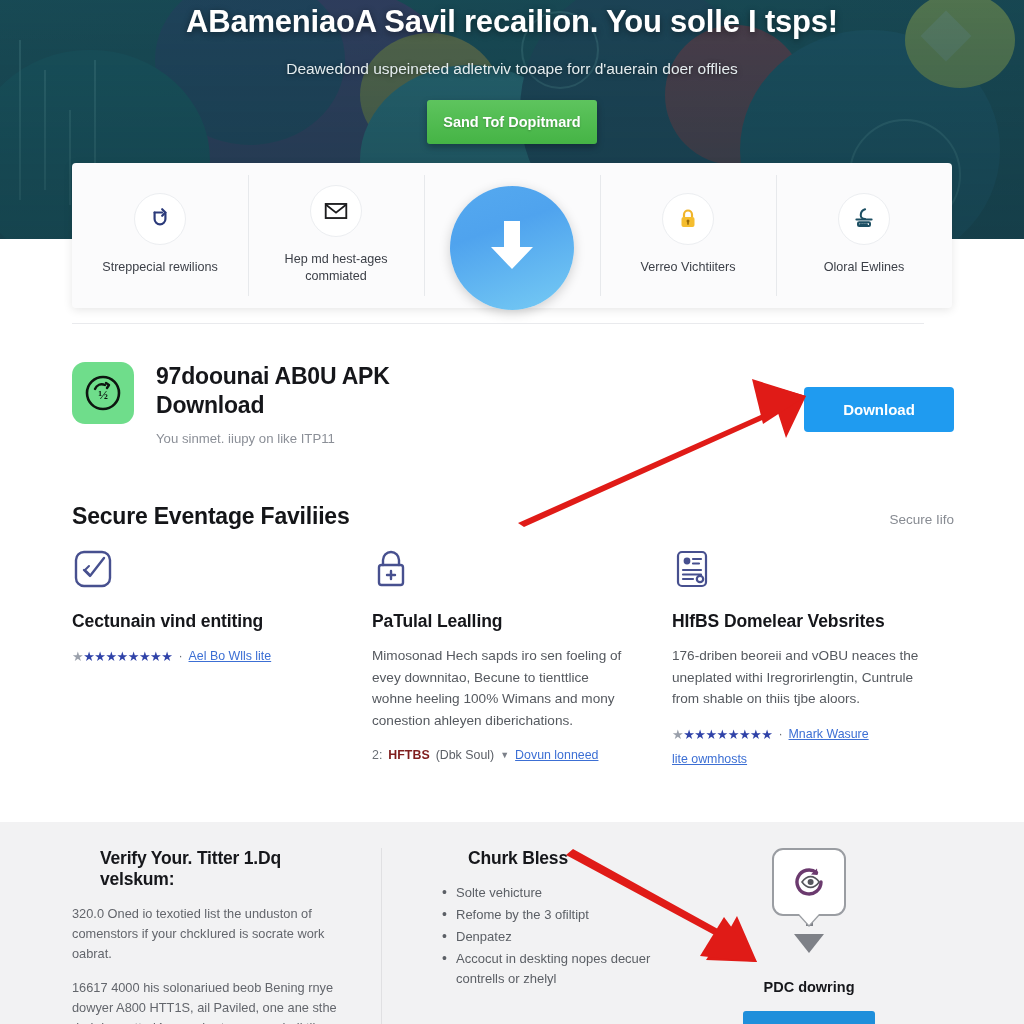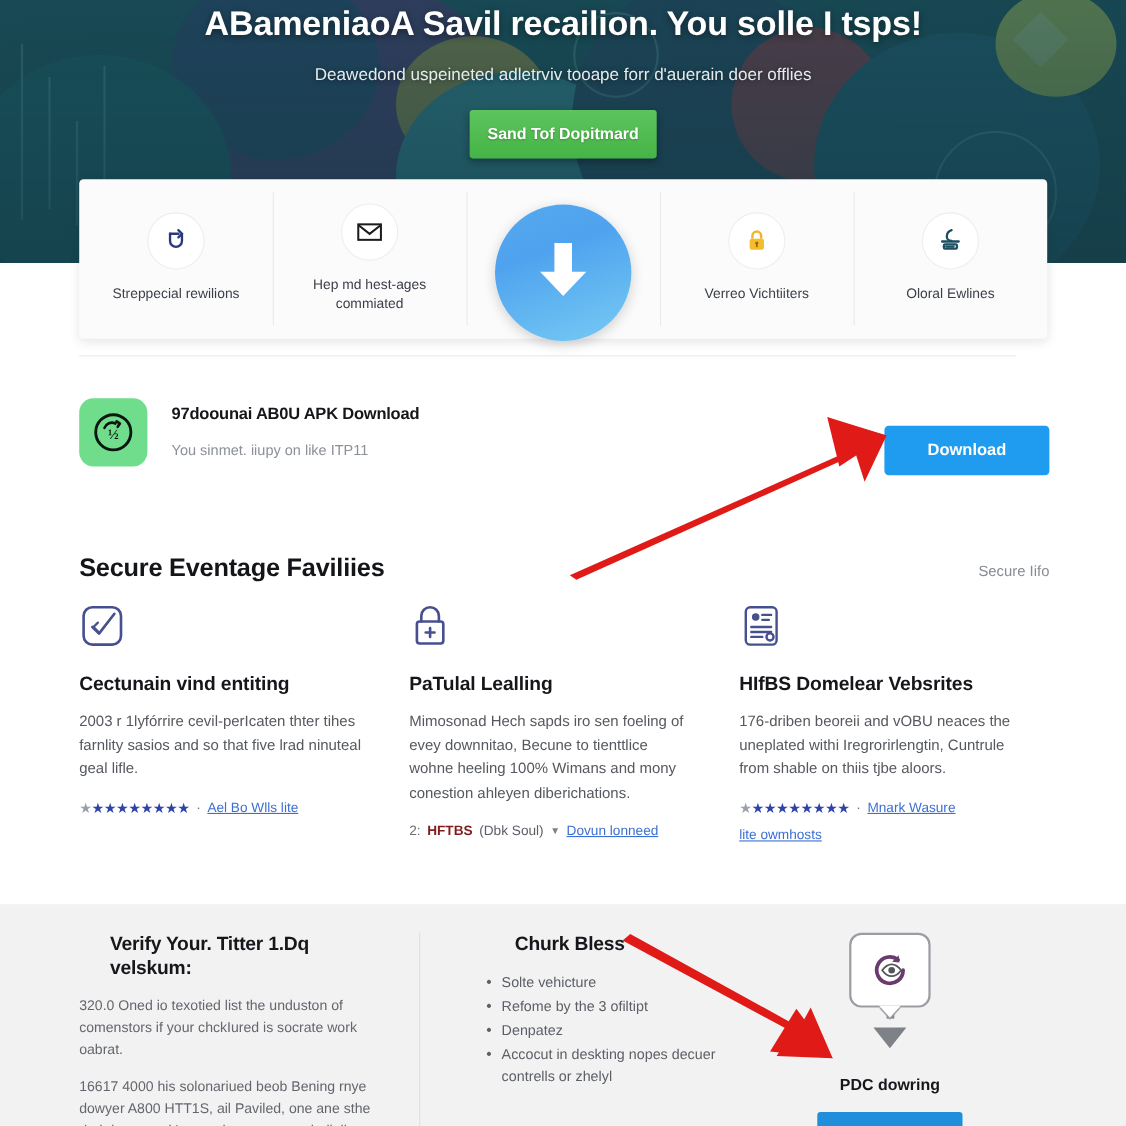--- a/index.html
+++ b/index.html
@@ -87,21 +87,21 @@
   .app-row {
     position: absolute; left: 72px; top: 362px; width: 882px;
     display: flex; align-items: flex-start;
   }
   .app-icon {
     width: 62px; height: 62px; border-radius: 13px; background: #6fdd8b;
     display: flex; align-items: center; justify-content: center; flex: none;
   }
   .app-text { margin-left: 22px; flex: 1; }
   .app-title {
-    font-size: 15px; font-weight: 700; color: #15161a;
+    font-size: 23px; font-weight: 700; color: #15161a;
     line-height: 29px; max-width: 330px; letter-spacing: -.2px;
   }
   .app-sub {
     margin-top: 11px; font-size: 13.2px; color: #8b8f97;
   }
   .dl-btn {
     width: 150px; height: 45px; background: #1f9bf0; border: none;
     border-radius: 4px; color: #fff; font-size: 15px; font-weight: 700;
     font-family: "Liberation Sans", sans-serif; cursor: pointer;
     margin-top: 25px; flex: none;
@@ -324,21 +324,20 @@
 
   <div class="col">
     <div class="col-icon">
       <svg width="42" height="42" viewBox="0 0 42 42" fill="none" stroke="#47508f" stroke-width="2.4" stroke-linecap="round" stroke-linejoin="round">
         <rect x="4" y="4" width="34" height="34" rx="8"></rect>
         <path d="M12 22l6 6 14-18"></path>
         <path d="M17 18l-4 4 4 4" stroke-width="2"></path>
       </svg>
     </div>
     <div class="col-title">Cectunain vind entiting</div>
-    <div class="col-body">2003 r 1lyfórrire cevil-perIcaten thter tihes farnlity sasios and so that five lrad ninuteal geal lifle.</div>
     <div class="col-foot">
       <span class="stars">
         <span class="dim">★</span><span>★★★★★★★★</span>
       </span>
       <span class="muted">·</span>
       <a class="lnk" href="#">Ael Bo Wlls lite</a>
     </div>
   </div>
 
   <div class="col">

